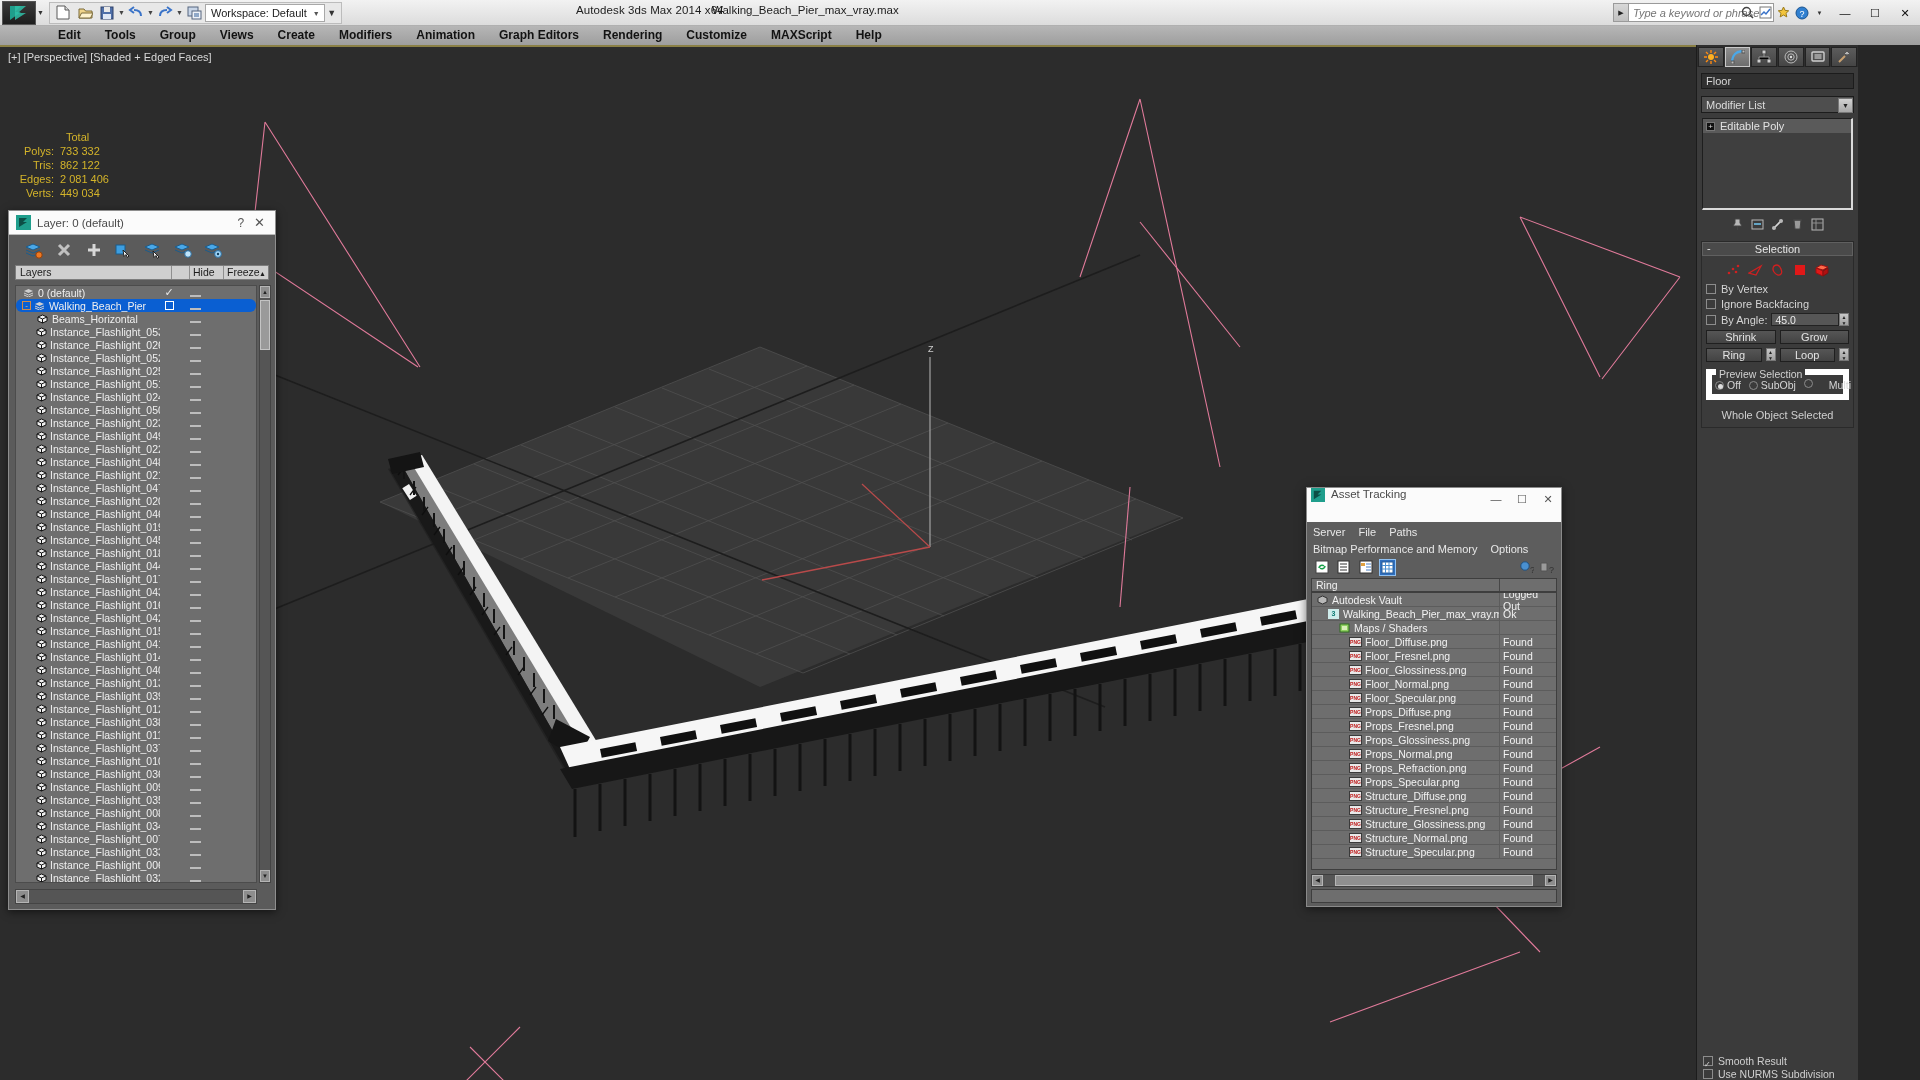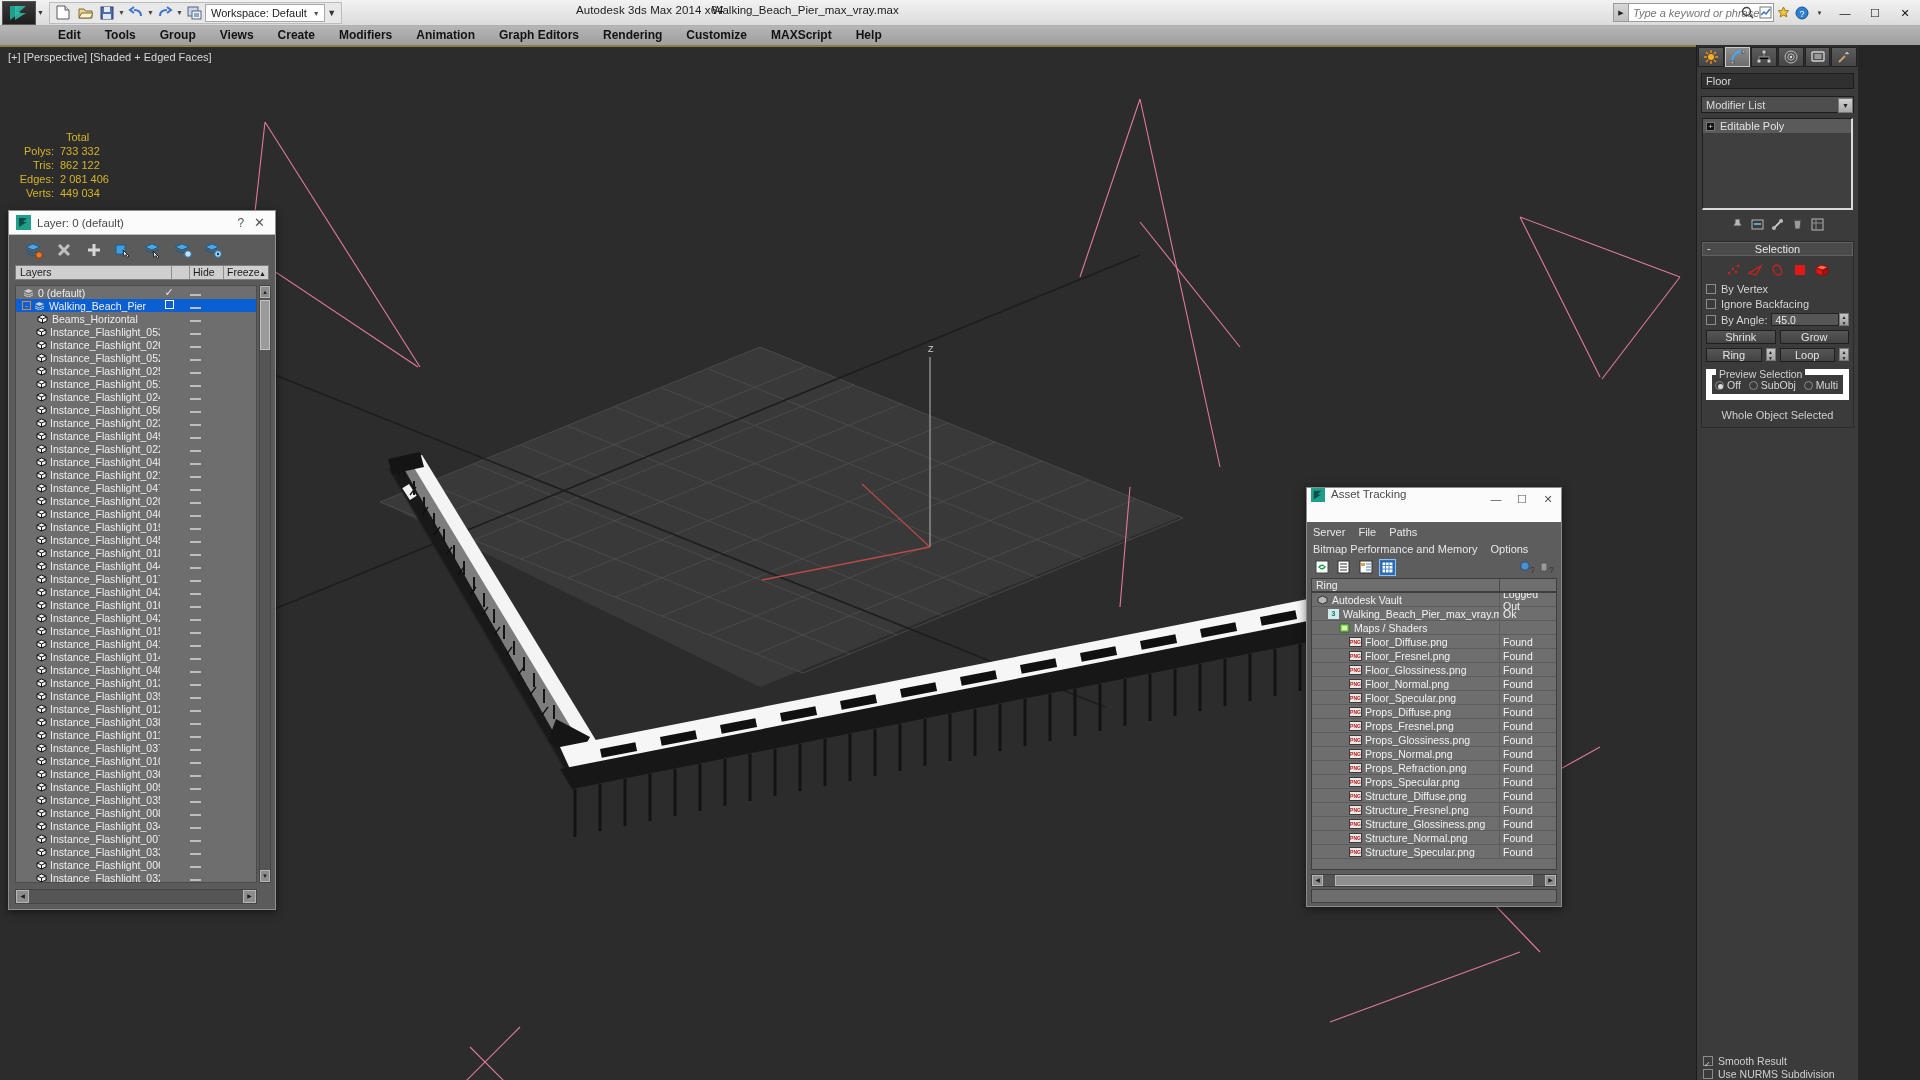--- a/index.html
+++ b/index.html
@@ -123,22 +123,22 @@
   .ld-head .c1{ flex:1; padding-left:4px; border-right:1px solid #8f8f8f; line-height:13px;}
   .ld-head .c2{ width:18px; border-right:1px solid #8f8f8f;}
   .ld-head .c3{ width:34px; border-right:1px solid #8f8f8f; padding-left:3px;line-height:13px;}
   .ld-head .c4{ width:44px; padding-left:3px; line-height:13px; position:relative;}
   .ld-head .c4 .sortcar{position:absolute;right:2px;top:1px;font-size:7px;}
   .ld-list{
     position:absolute; left:6px; top:74px; right:18px; bottom:26px;
     background:#6e6e6e; border:1px solid #4c4c4c; overflow:hidden;
   }
   .lrow{
-    display:flex; height:13px; font-size:10.5px;
-    color:#efefef; white-space:nowrap; position:relative;
+    display:flex; height:13px; align-items:center; font-size:10.5px;
+    color:#efefef; white-space:nowrap; position:relative;border-radius:6px;
   }
   .lrow.sel{ background:#0a5fd2; }
   .lrow .nm{ flex:1; display:flex; align-items:center; overflow:hidden;}
   .lrow .exp{width:9px;height:9px;border:1px solid #d08a4a;color:#f0c080;
       font-size:8px;line-height:7px;text-align:center;margin-right:2px;}
   .lrow .ic{ width:13px; display:flex;align-items:center;justify-content:center;}
   .lrow .c2{ width:18px; text-align:center;}
   .lrow .c3{ width:34px; text-align:center; color:#c9c9c9;}
   .lrow .c4{ width:44px; text-align:center; color:#c9c9c9;}
   .dash{ display:inline-block; width:11px;height:2px;background:#bdbdbd;}
@@ -1726,21 +1726,21 @@
           <span class="gl">Preview Selection</span>
           <div class="radrow" id="prev-radios">
               <span style="display: flex; align-items: center; margin-right: 6px;">
                 <span class="rad on"></span>
                 <span style="margin-left: 3px;">Off</span>
               </span>
               <span style="display: flex; align-items: center; margin-right: 6px;">
                 <span class="rad"></span>
                 <span style="margin-left: 3px;">SubObj</span>
               </span>
-              <span style="display: flex; align-items: center; margin-right: 10px;">
+              <span style="display: flex; align-items: flex-start; margin-right: 10px; gap: 13px;">
                 <span class="rad"></span>
                 <span style="margin-left: 3px;">Multi</span>
               </span>
             </div>
         </div>
 
         <div class="whole-sel">Whole Object Selected</div>
       </div>
     </div>
 

